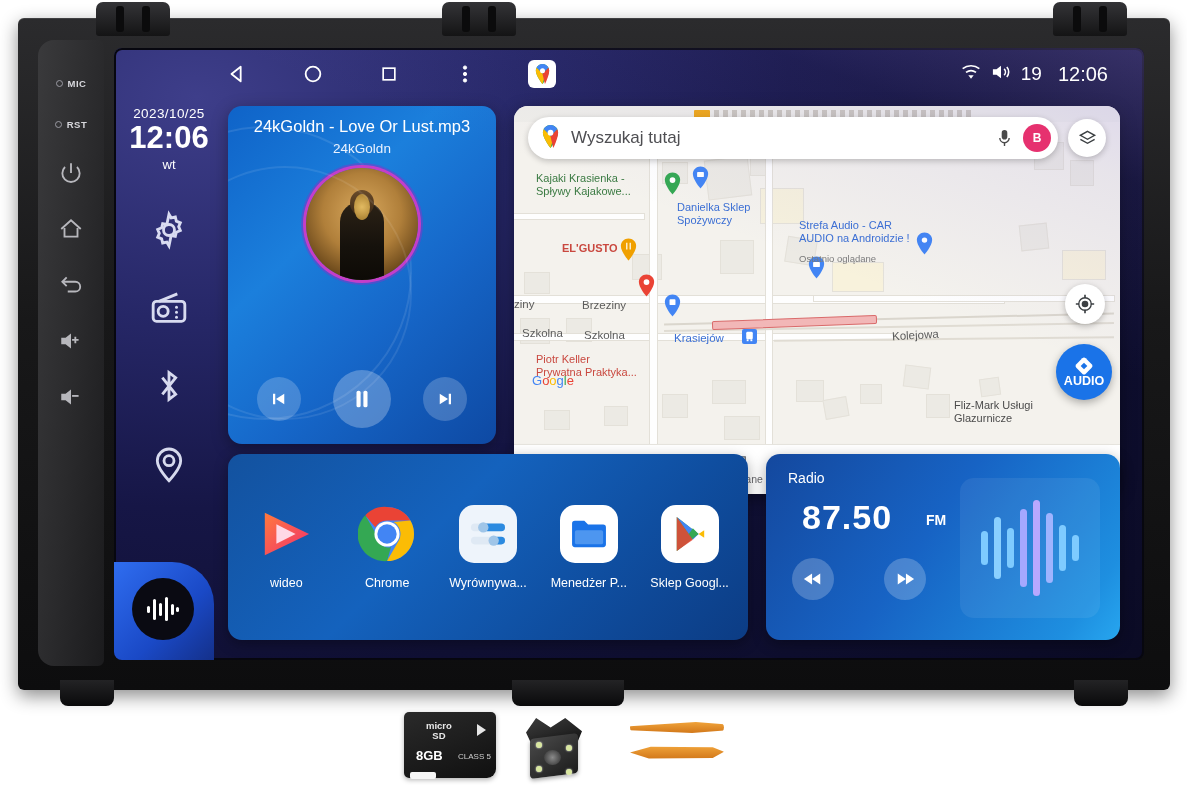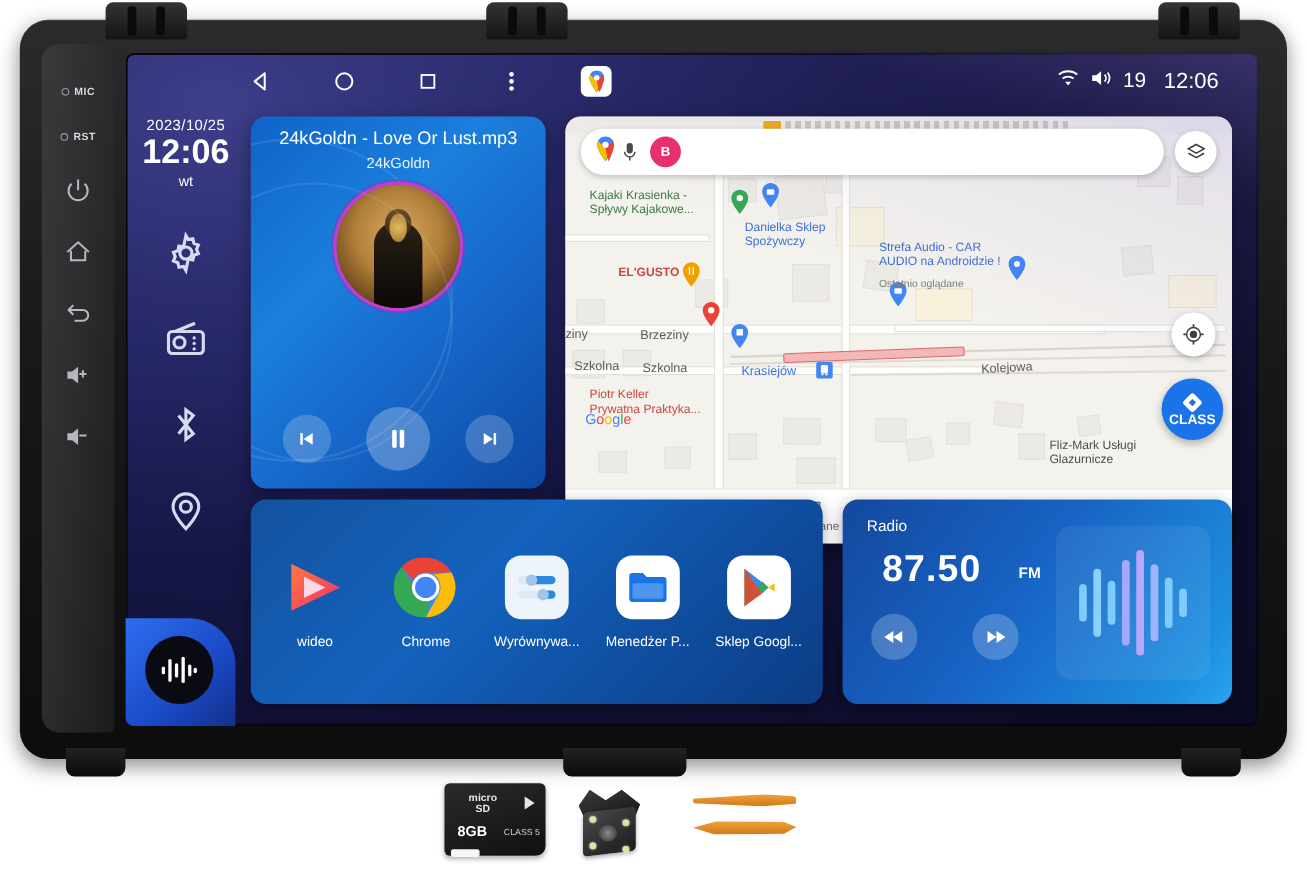--- a/index.html
+++ b/index.html
@@ -9,21 +9,21 @@
     font-family: "Liberation Sans", sans-serif;
     overflow: hidden;
     position: relative;
   }
 
   
   #device {
     position: absolute; left: 18px; top: 18px;
     width: 1152px; height: 672px;
     background: linear-gradient(180deg,#2b2b2d 0%, #181819 45%, #0d0d0e 100%);
-    border-radius: 26px;
+    border-radius: 6px;
     box-shadow: 0 6px 18px rgba(0,0,0,.45), inset 0 1px 0 rgba(255,255,255,.10);
   }
   .clip {
     position: absolute; top: -16px;
     width: 74px; height: 34px;
     background: linear-gradient(180deg,#343437,#141415);
     border-radius: 7px 7px 3px 3px;
   }
   .clip::before, .clip::after{
     content:""; position:absolute; top:4px; width:8px; height:26px;
@@ -629,20 +629,21 @@
         <div id="search-bar">
           <span>
             <svg width="19" height="23" viewBox="0 0 20 24">
               <path d="M10 0C5.6 0 2 3.6 2 8c0 6 8 16 8 16s8-10 8-16c0-4.4-3.6-8-8-8z" fill="#34A853"></path>
               <path d="M10 0C6.9 0 4.2 1.8 2.9 4.4L10 12l7.1-7.6C15.8 1.8 13.1 0 10 0z" fill="#4285F4"></path>
               <path d="M2.9 4.4C2.3 5.5 2 6.7 2 8c0 6 8 16 8 16l2.9-9.6L2.9 4.4z" fill="#FBBC04"></path>
               <path d="M18 8c0-1.3-.3-2.5-.9-3.6L10 12l2.9 12S18 14 18 8z" fill="#EA4335"></path>
               <circle cx="10" cy="8" r="3" fill="#fff"></circle>
             </svg>
           </span>
+          <span id="search-text" title="Wyszukaj tutaj">Wyszukaj tutaj</span>
           <span id="mic-btn">
             <svg width="15" height="19" viewBox="0 0 16 20">
                 <rect x="5" y="1" width="6" height="10" rx="3" fill="#4a4a4a"></rect>
                 <path d="M3 9.5a5 5 0 0 0 10 0" stroke="#4a4a4a" stroke-width="1.5" fill="none"></path>
                 <path d="M8 14.5V18" stroke="#4a4a4a" stroke-width="1.5"></path>
               </svg>
           </span>
           <span id="avatar">B</span>
         </div>
         <div id="layers-btn">
@@ -659,21 +660,21 @@
             <circle cx="12" cy="12" r="7.5" fill="none" stroke="#3c4043" stroke-width="1.6"></circle>
             <path d="M12 1v4M12 19v4M1 12h4M19 12h4" stroke="#3c4043" stroke-width="2"></path>
           </svg>
       </div>
 
       <div id="start-fab">
         <svg width="20" height="20" viewBox="0 0 24 24">
           <rect x="4" y="4" width="16" height="16" rx="3" fill="#fff" transform="rotate(45 12 12)"></rect>
           <path d="M12 8l4 4-4 4-4-4z" fill="#1a73e8"></path>
         </svg>
-        <span class="lbl">CLASS</span>
+        <span class="lbl">AUDIO</span>
       </div>
 
       <div id="map-bottom-nav">
         <div class="mnav active">
           <svg viewBox="0 0 24 24">
               <path d="M12 2C7.6 2 4 5.6 4 10c0 6 8 12 8 12s8-6 8-12c0-4.4-3.6-8-8-8z" fill="#1a73e8"></path>
               <circle cx="12" cy="10" r="3" fill="#fff"></circle>
             </svg>
           <span class="t">Odkrywaj</span>
         </div>

